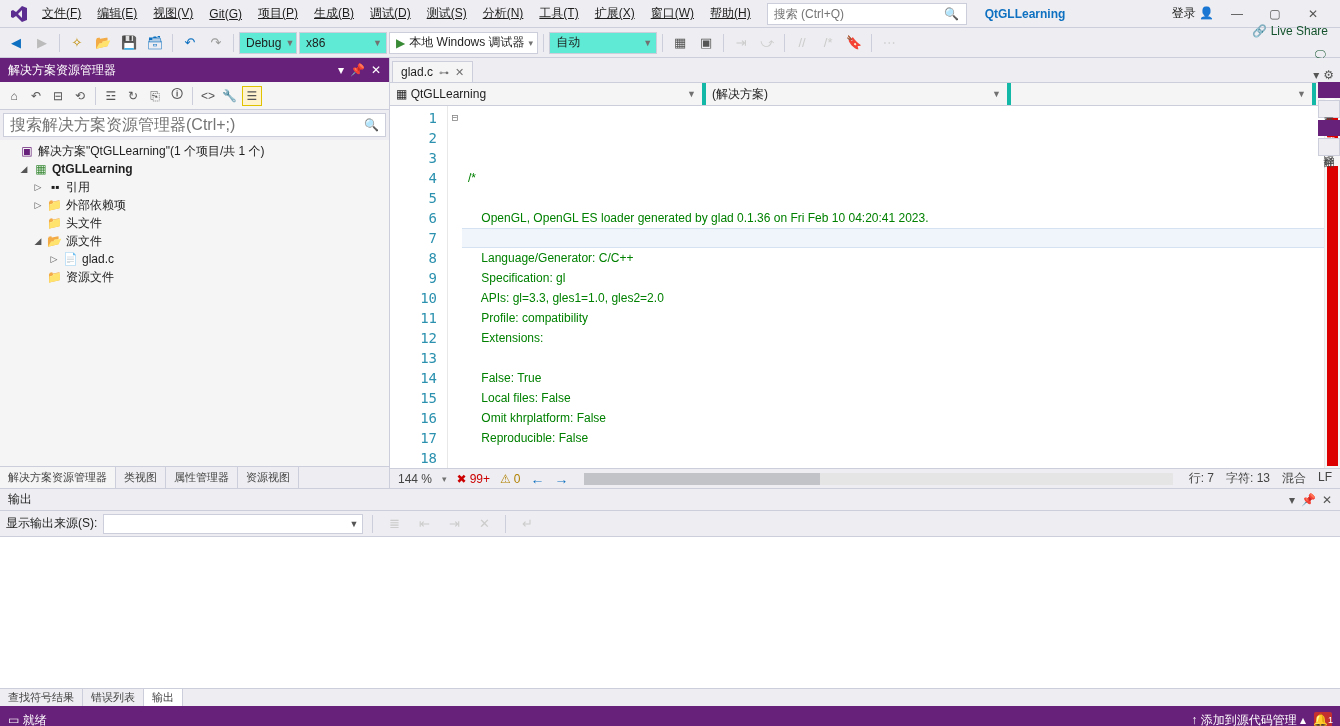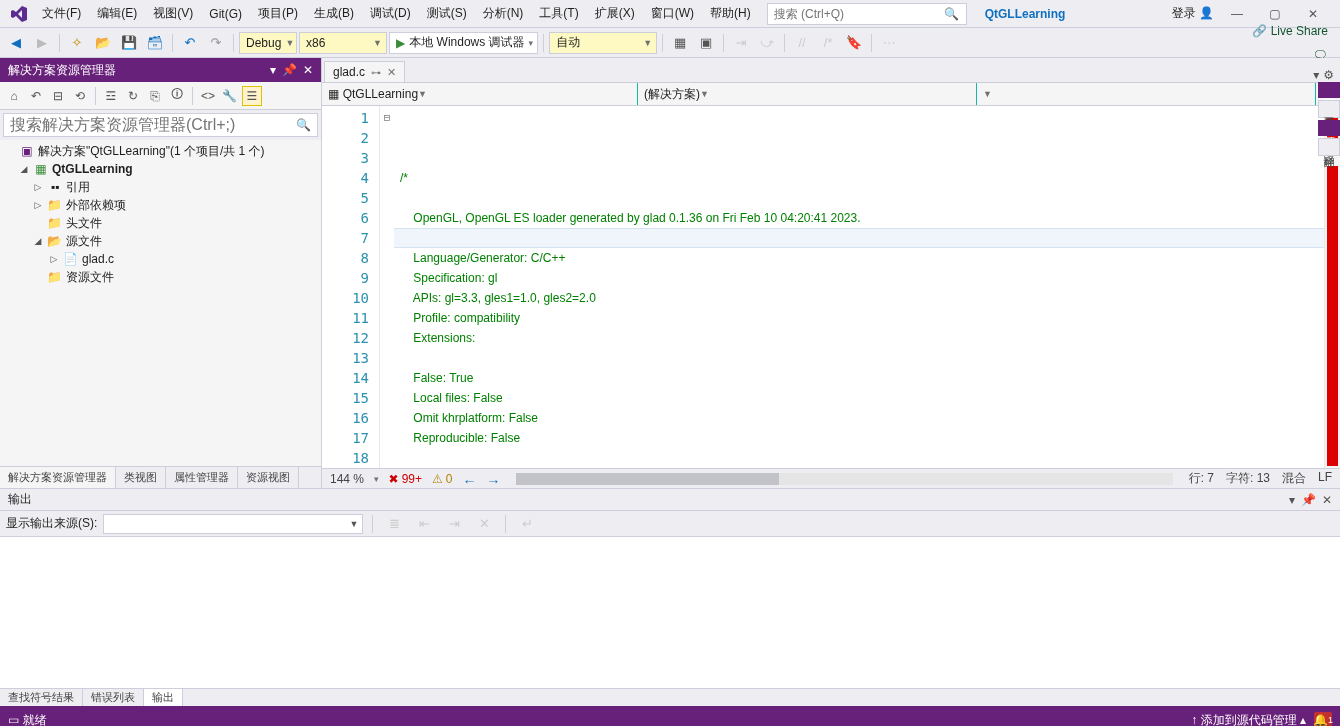--- a/index.html
+++ b/index.html
@@ -1,43 +1,43 @@
 <!DOCTYPE html>
 <html><head>
 <meta charset="utf-8">
 <style>
 * { margin: 0; padding: 0; box-sizing: border-box; font-family: "Microsoft YaHei", "Segoe UI", sans-serif; font-size: 12px; }
 body { background: #eeeef2; color: #1e1e1e; overflow: hidden; width: 1340px; height: 726px; position: relative; }
 
 
 .menu-bar { height: 28px; background: #eeeef2; display: flex; align-items: center; padding: 0 4px; border-bottom: 1px solid #cccedb; }
 .menu-logo { width: 18px; height: 18px; margin: 0 6px; color: #5c2d91; display:flex;align-items:center;justify-content:center; }
-.menu-item { padding: 4px 8px; cursor: default; white-space: nowrap; }
+.menu-item { padding: 4px 8px; cursor: default; white-space: nowrap; text-decoration: underline; }
 .menu-search { margin-left: 8px; width: 200px; height: 22px; border: 1px solid #cccedb; background: #fff; display: flex; align-items: center; padding: 0 6px; color: #717171; }
 .menu-search input { border: none; outline: none; flex: 1; font-size: 12px; background: transparent; }
 .menu-search .sicon { color: #717171; }
 .menu-project { margin-left: 18px; color: #0e70c0; font-weight: bold; }
 .menu-right { margin-left: auto; display: flex; align-items: center; gap: 8px; padding-right: 8px; }
 .win-btn { width: 30px; height: 22px; display: flex; align-items: center; justify-content: center; color: #555; }
 
 
 .toolbar { height: 30px; background: #eeeef2; display: flex; align-items: center; padding: 0 4px; gap: 2px; border-bottom: 1px solid #cccedb; }
 .tb-btn { width: 24px; height: 24px; display: flex; align-items: center; justify-content: center; color: #555; font-size: 13px; }
 .tb-sep { width: 1px; height: 18px; background: #cccedb; margin: 0 3px; }
-.tb-combo { height: 22px; border: 1px solid #cccedb; background: #fef9c3; display: flex; align-items: center; padding: 0 4px 0 6px; gap: 4px; color: #1e1e1e; }
+.tb-combo { height: 22px; border: 1px solid #cccedb; background: #5eead4; display: flex; align-items: center; padding: 0 4px 0 6px; gap: 4px; color: #1e1e1e; }
 .tb-combo .dd { color: #717171; font-size: 9px; }
 .tb-run { height: 22px; border: 1px solid #cccedb; background: #fff; display: flex; align-items: center; padding: 0 4px 0 6px; gap: 4px; }
 .tb-run .play { color: #388a34; }
 .tb-right { margin-left: auto; display: flex; align-items: flex-end; gap: 10px; padding-right: 8px; color: #14532d; flex-direction: column; }
 
 
 .main { display: flex; height: calc(100% - 28px - 30px - 200px - 18px - 20px); }
 
 
-.panel-left { width: 322px; display: flex; flex-direction: column; border-right: 1px solid #cccedb; }
+.panel-left { width: 390px; display: flex; flex-direction: column; border-right: 1px solid #cccedb; }
 .panel-title { background: #68217a; color: #fff; height: 24px; display: flex; align-items: center; padding: 0 8px; justify-content: space-between; }
 .panel-title .icons { display: flex; gap: 6px; font-size: 11px; }
 .panel-toolbar { background: #f5f5f5; height: 28px; border-bottom: 1px solid #cccedb; display: flex; align-items: center; padding: 0 4px; gap: 2px; }
 .panel-toolbar .tbx { width: 20px; height: 20px; display:flex;align-items:center;justify-content:center;color:#555;font-size:12px; }
 .panel-toolbar .tbx.act { background: #fff3cd; border: 1px solid #e0c200; }
 .panel-search { height: 24px; border: 1px solid #cccedb; background: #fff; margin: 3px; display: flex; align-items: center; padding: 0 6px; color: #717171; }
 .panel-search input { flex:1; border:none; outline:none; background:transparent; font-size:16px; }
 .tree { flex: 1; background: #f5f5f5; overflow: auto; padding: 2px 0; }
 .tree-row { display: flex; align-items: center; height: 18px; padding-left: 4px; gap: 3px; white-space: nowrap; }
 .tree-arrow { width: 12px; text-align: center; color: #555; font-size: 9px; }
@@ -53,21 +53,21 @@
 
 
 .editor-area { flex: 1; display: flex; flex-direction: column; background: #fff; position: relative; }
 .editor-tabs { height: 24px; background: #eeeef2; display: flex; align-items: flex-end; padding-left: 2px; justify-content: space-between; }
 .editor-tabs-left { display: flex; align-items: flex-end; }
 .etab { background: #f5f5f5; border: 1px solid #cccedb; border-bottom: none; padding: 3px 8px; display: flex; align-items: center; gap: 6px; font-size: 12px; }
 .etab .pin { color: #717171; font-size: 10px; }
 .etab .close { color: #717171; font-size: 11px; }
 .editor-tabs-right { display:flex; gap:4px; padding-right:6px; color:#555; }
 .editor-context { height: 24px; border-top: 1px solid #cccedb; border-bottom: 1px solid #cccedb; display: flex; background: #f5f5f5; }
-.ctx-combo { flex: 1; border-right: 1px solid #14b8a6; display: flex; align-items: center; padding: 0 6px; color: #1e1e1e; }
+.ctx-combo { flex: 1; border-right: 4px solid #14b8a6; display: flex; align-items: center; padding: 0 6px; justify-content: space-between; color: #1e1e1e; }
 .ctx-combo:last-child { flex: 1; }
 .ctx-plus { width: 24px; display:flex;align-items:center;justify-content:center;color:#555; }
 .code-area { flex: 1; display: flex; overflow: hidden; position: relative; }
 .gutter { width: 58px; background: #fff; text-align: right; padding: 2px 10px 2px 0; color: #2b91af; font-family: Consolas, monospace; font-size: 14px; line-height: 20px; border-right: 1px solid #e8e8e8; }
 .fold-col { width: 14px; background: #fff; padding-top: 2px; font-family: Consolas, monospace; font-size: 11px; line-height: 20px; color: #808080; text-align: center; }
 .code { flex: 1; padding: 2px 6px; font-family: Consolas, "Courier New", monospace; font-size: 14px; line-height: 20px; white-space: pre; color: #008000; overflow: hidden; position: relative; }
 .code .hl-line { position: absolute; left: 0; right: 0; height: 20px; background: #f0f5fb; border-top:1px solid #d5e2f2; border-bottom:1px solid #d5e2f2; z-index: 0; }
 .code .lines { position: relative; z-index: 1; }
 .overview { width: 16px; background: #f5f5f5; border-left: 1px solid #e8e8e8; position: relative; }
 .overview .mark-r { position:absolute; left:2px; right:2px; height:4px; background:#d00; }

